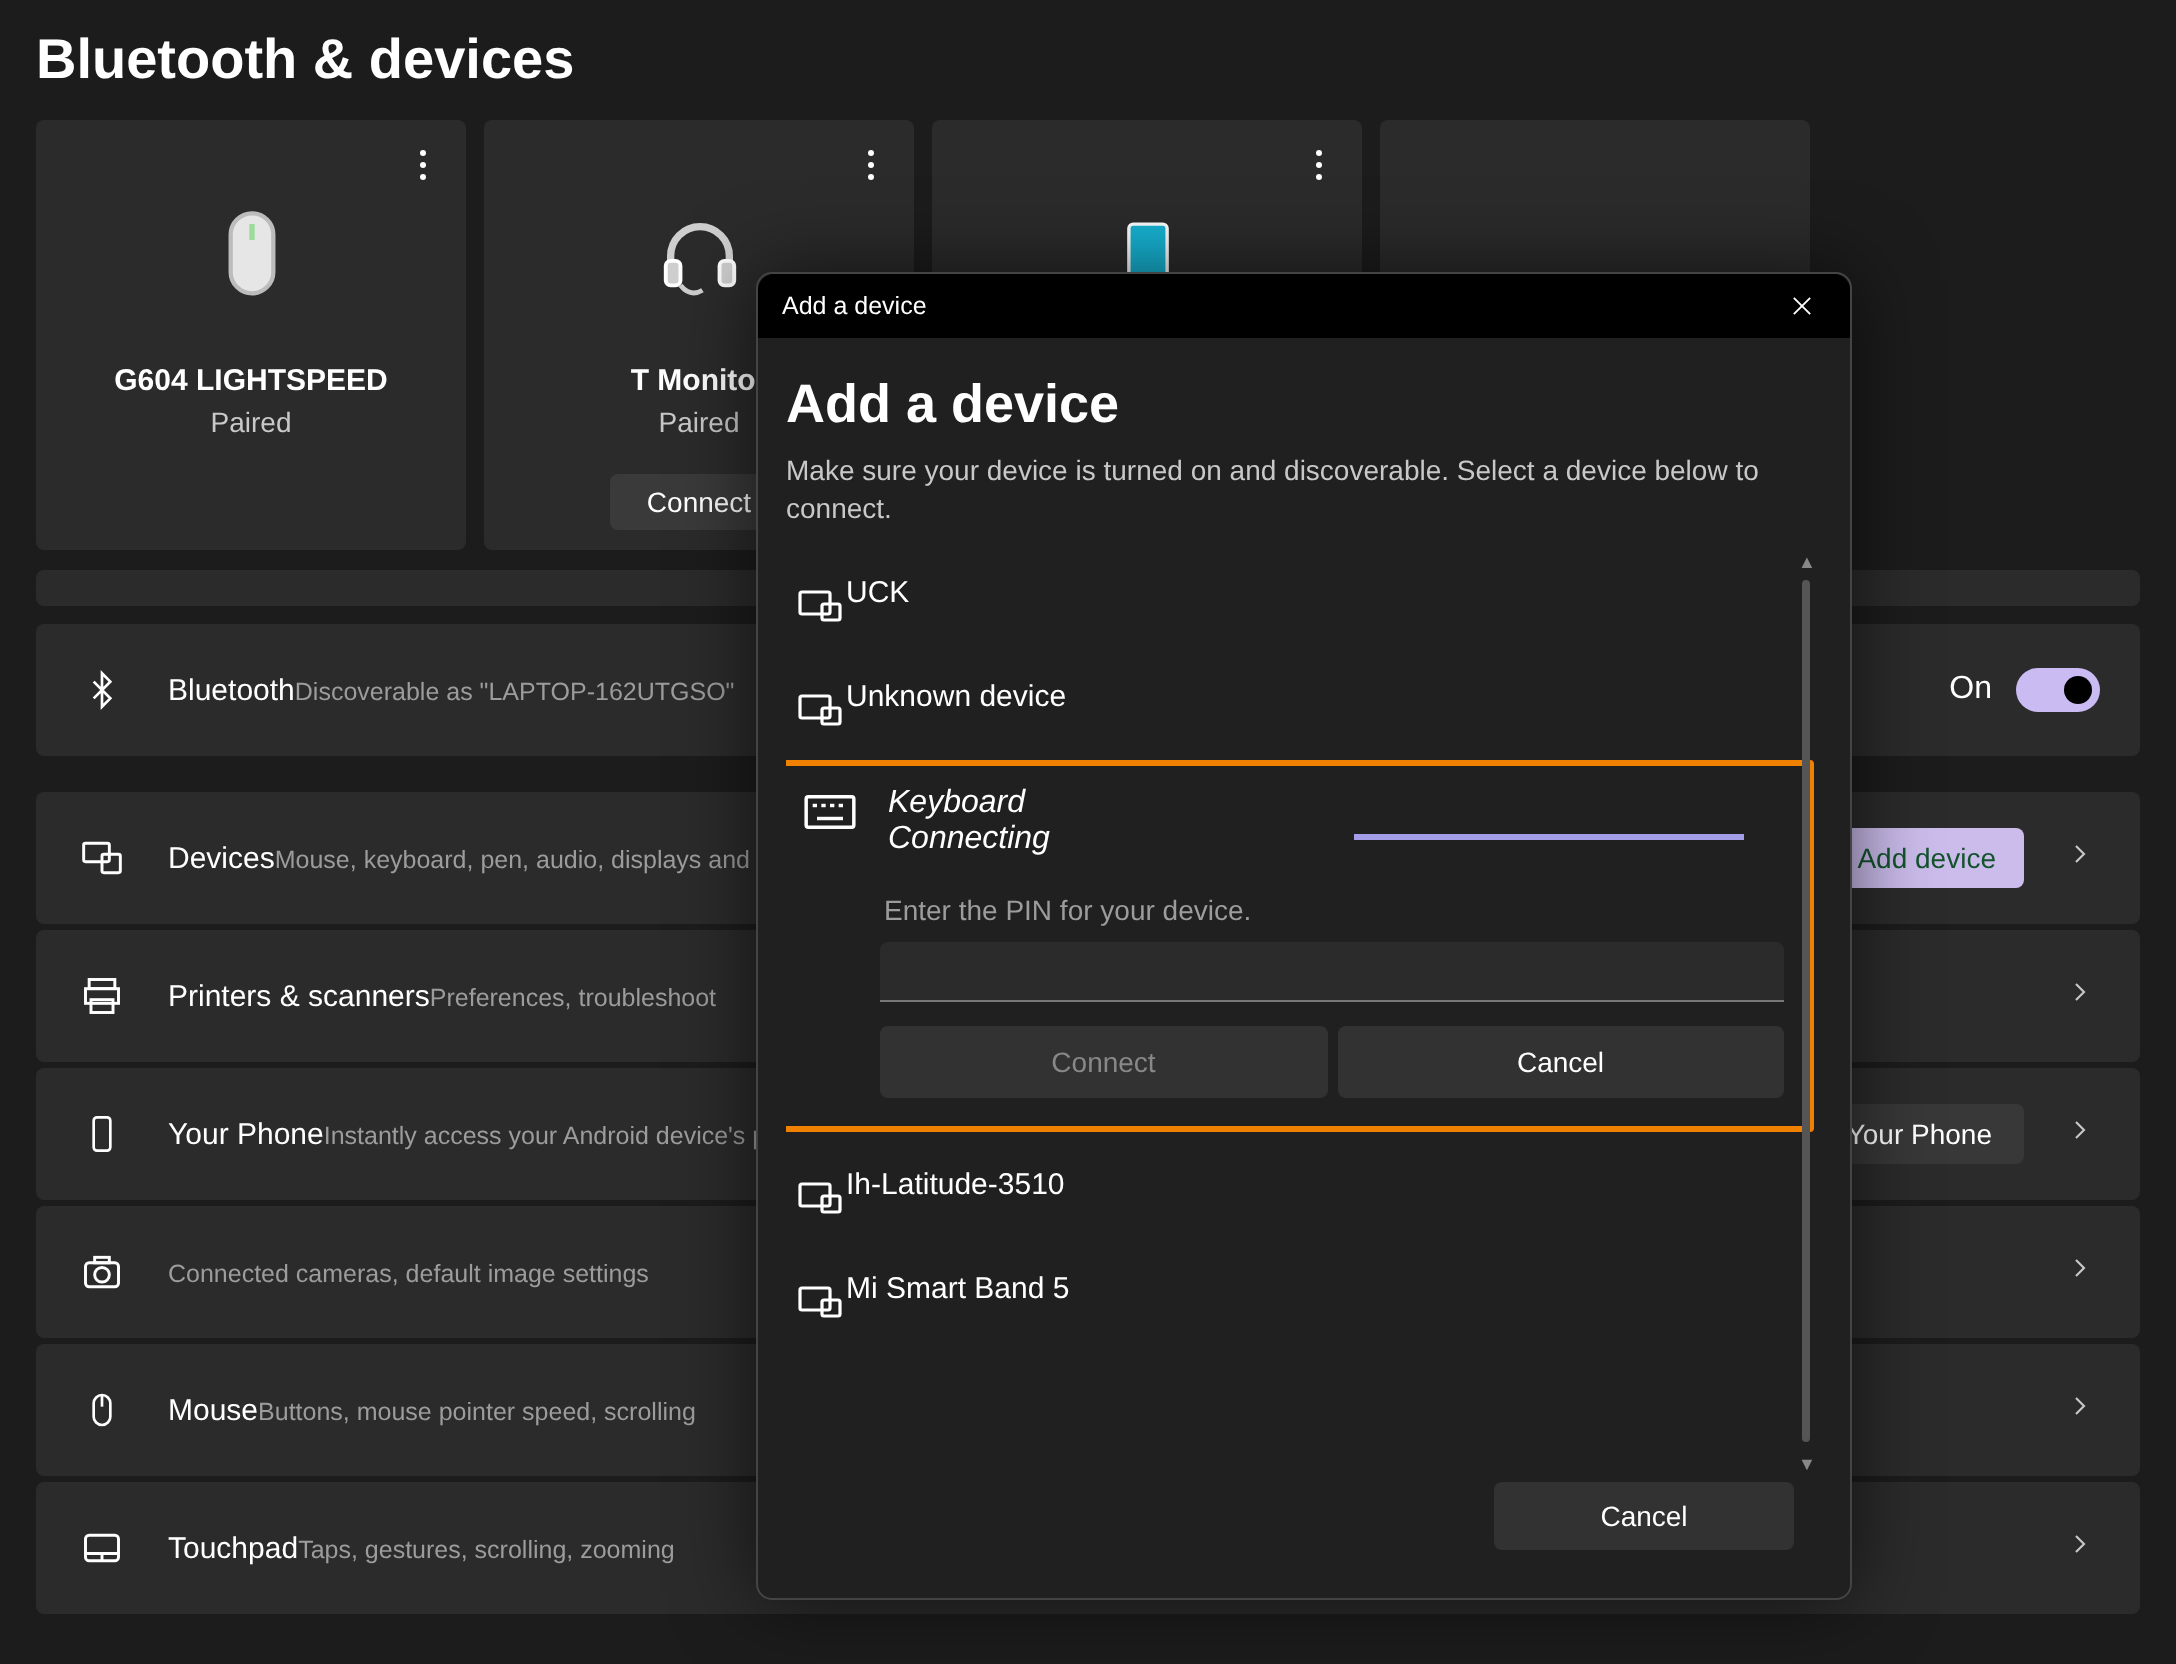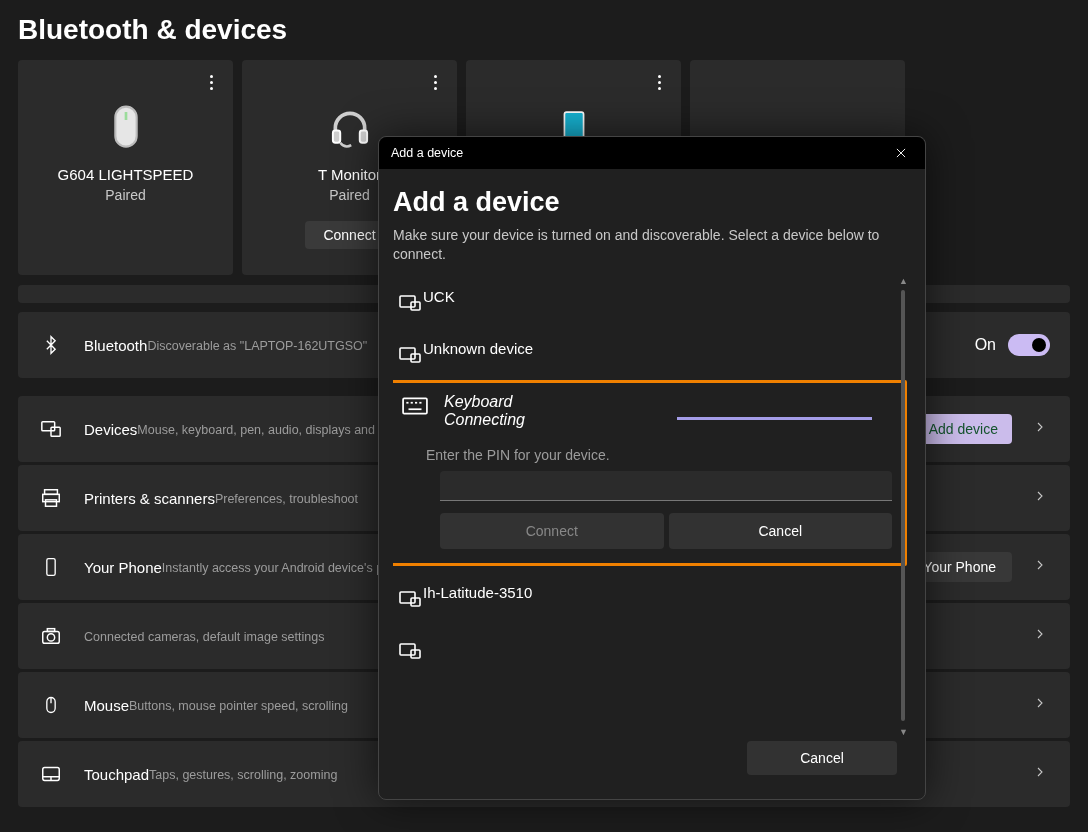--- a/index.html
+++ b/index.html
@@ -42,21 +42,21 @@
     padding-top: 40px;
   }
   .tile-more {
     position: absolute; top: 12px; right: 12px;
     width: 20px; height: 20px;
     display: flex; flex-direction: column; align-items: center; justify-content: center;
     gap: 3px; cursor: pointer;
   }
   .tile-more span { width: 3px; height: 3px; background: var(--text); border-radius: 50%; }
   .tile-icon { width: 48px; height: 56px; display:flex; align-items:center; justify-content:center; }
-  .tile-name { margin-top: 10px; font-size: 15px; font-weight: 400; }
+  .tile-name { margin-top: 26px; font-size: 15px; font-weight: 700; }
   .tile-status { font-size: 14px; color: var(--text2); margin-top: 4px; }
   .tile-connect {
     margin-top: 18px; background: #3a3a3a; border: none; color: var(--text);
     padding: 6px 18px; border-radius: 4px; font-size: 14px; cursor: pointer;
   }
 
   .rows { padding: 10px 18px 0 18px; display: flex; flex-direction: column; gap: 3px; }
   .row {
     background: var(--card); border-radius: 4px;
     display: flex; align-items: center; padding: 0 20px;
@@ -125,21 +125,21 @@
     border: 3px solid var(--highlight);
     border-radius: 2px;
     padding: 10px 12px 14px 12px;
     margin: 0 -6px;
   }
   .pin-head { display:flex; gap:16px; position:relative;font-style:italic; }
   .pin-head .dicon { width:26px; height:26px; display:flex; align-items:center; justify-content:center; }
   .progress-line {
     position:absolute; right:20px; top:24px; width:195px; height:3px; background:var(--progress);
   }
-  .pin-label { font-size:14px; color: var(--text3); margin: 18px 0 8px 24px; }
+  .pin-label { font-size:14px; color: var(--text3); margin: 18px 0 8px 40px; }
   .pin-input {
     margin-left: 38px; width: calc(100% - 38px);
     background: #2b2b2b; border: none; border-bottom: 1px solid #777;
     height: 30px; color: var(--text); padding: 0 8px; border-radius: 4px 4px 0 0;
     font-size: 14px;
   }
   .pin-btn-row { display:flex; gap:5px; margin: 12px 0 0 38px; }
   .pin-btn-row button {
     flex:1; height:36px; background:#323232; border:none; color:var(--text);
     border-radius:4px; font-size:14px; cursor:pointer;
@@ -424,20 +424,23 @@
           </div>
       </div>
 
       <div class="dev-item">
         <div class="dicon">
           <svg viewBox="0 0 24 24" width="24" height="24">
               <rect x="2" y="5" width="15" height="11" rx="1"></rect>
               <rect x="13" y="11" width="9" height="8" rx="1"></rect>
             </svg>
         </div>
+        <div class="dcol">
+            <div class="dname">Mi Smart Band 5</div>
+          </div>
       </div>
 
       <div class="dev-scroll-ind">
         <div class="arrow" style="top:0">▲</div>
         <div class="track"></div>
         <div class="arrow" style="bottom:0">▼</div>
       </div>
     </div>
 
     <div class="dlg-footer">

